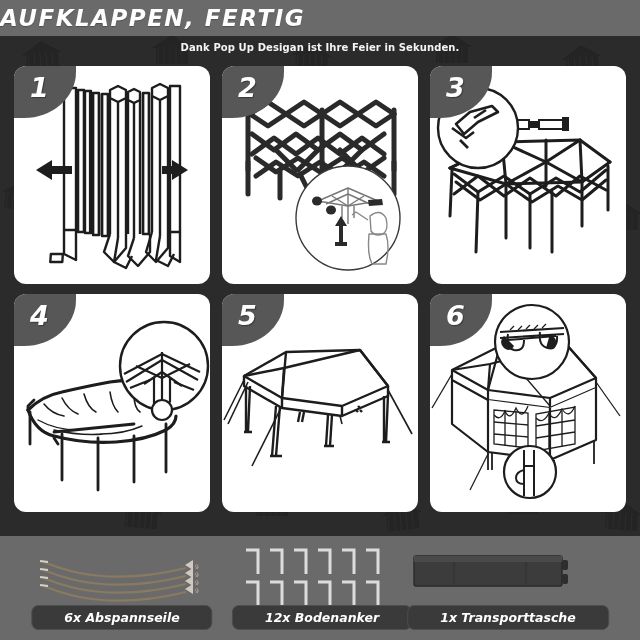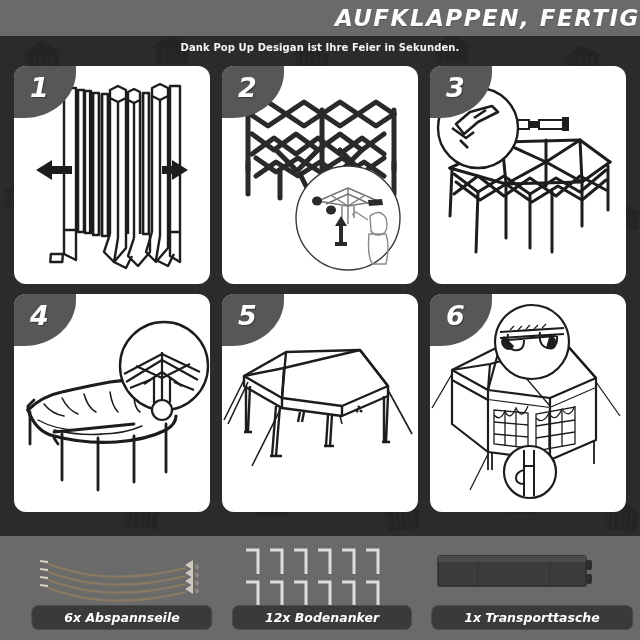--- a/index.html
+++ b/index.html
@@ -12,21 +12,21 @@
 
   
   #watermark {
     position:absolute; left:0; top:0; width:640px; height:640px;
     opacity:.55; pointer-events:none;
   }
 
   
   #titlebar {
     position:absolute; left:0; top:0; width:640px; height:36px;
-    background:#6a6a6a; display:flex; align-items:center; justify-content:flex-end;
+    background:#6a6a6a; display:flex; align-items:center; justify-content:flex-start;
   }
   #title {
     color:#fdfdfd; font-size:23px; font-weight:bold; font-style:italic;
     letter-spacing:1.5px; font-family:"DejaVu Sans", sans-serif;
     text-shadow:0 1px 1px rgba(0,0,0,.25);
   }
   #subtitlebar {
     position:absolute; left:0; top:36px; width:640px; height:22px;
     display:flex; align-items:center; justify-content:center;
   }
@@ -71,21 +71,21 @@
   .acc .pill {
     position:absolute; bottom:10px; left:50%; transform:translateX(-50%);
     background:#3a3a3a; color:#fff;
     font-size:12.5px; font-weight:bold; font-style:italic;
     font-family:"DejaVu Sans", sans-serif;
     padding:4px 32px; border-radius:7px; white-space:nowrap;
     border:1px solid #4d4d4d;
   }
   #acc-ropes  { left:22px;  width:200px; }
   #acc-anchor { left:232px; width:180px;text-align:right; }
-  #acc-bag    { left:432px; width:200px; }
+  #acc-bag    { left:408px; width:200px; }
 </style>
 </head>
 <body>
 
 <svg id="watermark" viewBox="0 0 640 640">
   <defs>
     <g id="wm-gaz">
       <path d="M0 14 L22 0 L44 14 L38 14 L38 30 L6 30 L6 14 Z" fill="#1f1f1f"></path>
       <path d="M0 14 L22 0 L44 14" fill="none" stroke="#353535" stroke-width="1"></path>
       <g stroke="#343434" stroke-width=".8">

